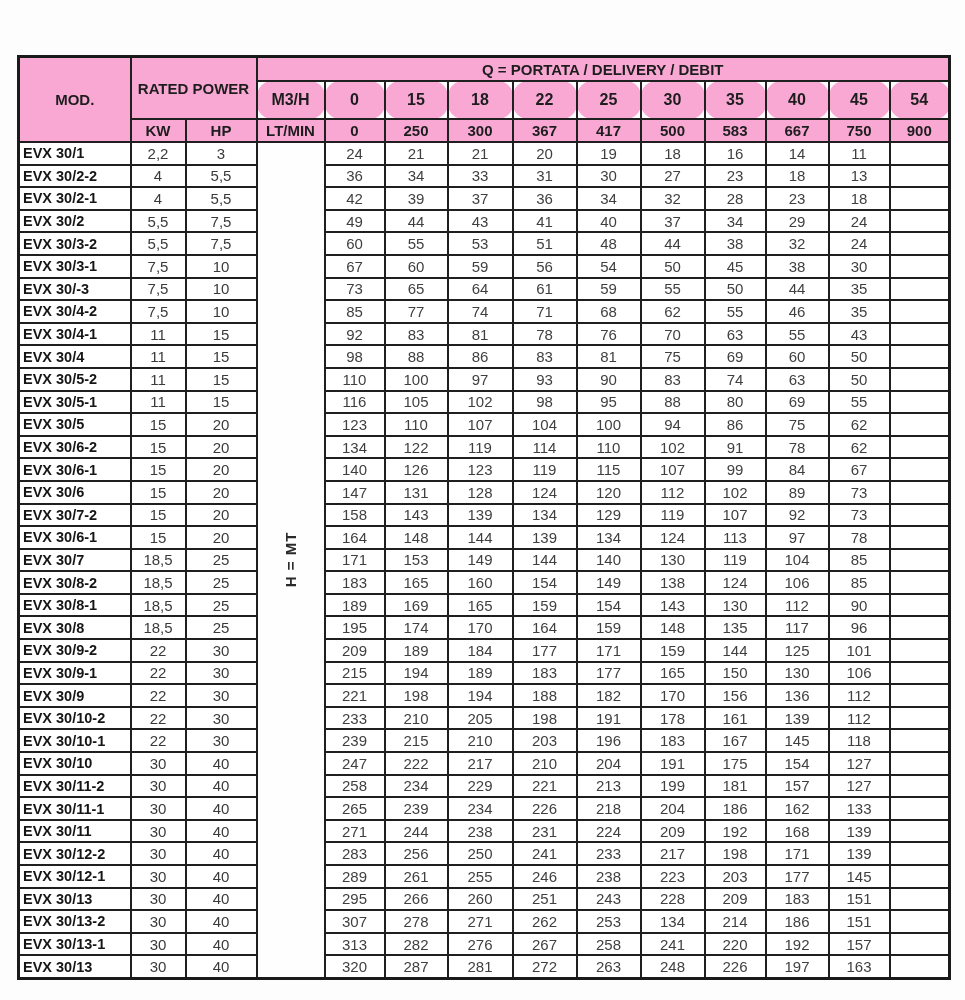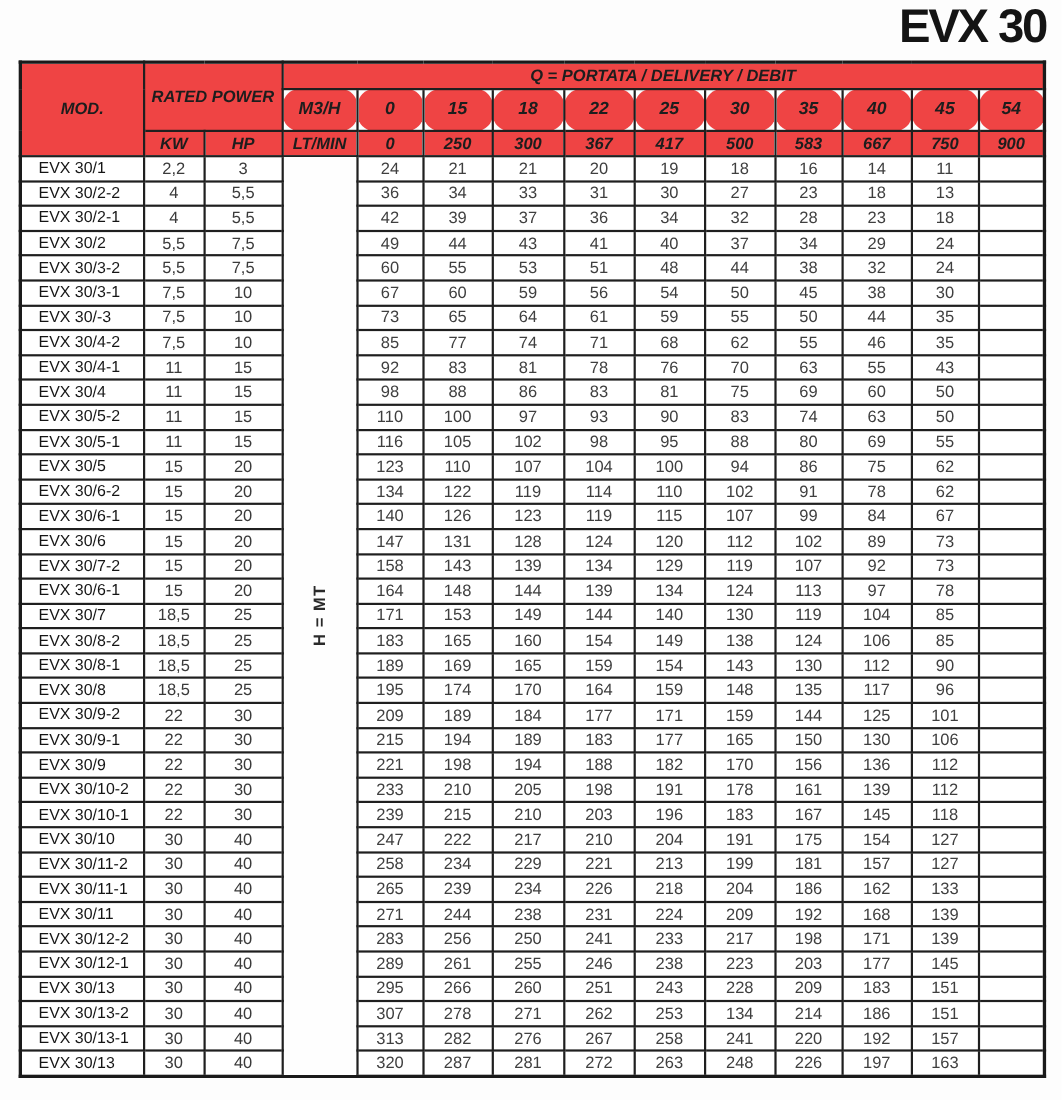--- a/index.html
+++ b/index.html
@@ -32,40 +32,39 @@
   }
   .pump-table th, .pump-table td {
     border: 2px solid #1f1f1f;
     padding: 0;
     text-align: center;
     vertical-align: middle;
     overflow: hidden;
     white-space: nowrap;
   }
   thead th {
-    background: #ef4444;
+    background: #f9a8d4;
     color: #1d1d1d;
     font-weight: bold;
     font-size: 15px;
-    font-style: italic;
   }
   tr.hrow1 th { height: 22px; font-size: 15px; }
   tr.hrow2 th { height: 36px; font-size: 16px; border-radius: 15px; }
   tr.hrow3 th { height: 21px; font-size: 15px; text-align: center; }
   th.qhdr { letter-spacing: 0px; }
   tbody td {
     background: #ffffff;
     height: 20.6px;
     font-size: 15px;
     color: #3f3f3f;
   }
   tbody td.model {
     text-align: left;
-    padding-left: 15px;
-    font-weight: normal;
+    padding-left: 3px;
+    font-weight: bold;
     color: #151515;
     font-size: 14.5px;
   }
   tbody td.kwhp { color: #3a3a3a; }
   td.hmt {
     background: #fefefe;
     position: relative;
   }
   td.hmt .vtext {
     display: inline-block;
@@ -74,21 +73,20 @@
     font-size: 15px;
     color: #2a2a2a;
     white-space: nowrap;
     letter-spacing: 1px;
   }
 </style>
 </head>
 <body>
 
 <div class="page">
-  <div class="title">EVX 30</div>
 
   <table class="pump-table">
     <colgroup>
       <col style="width:112px">
       <col style="width:55px">
       <col style="width:71px">
       <col style="width:68px">
       <col style="width:60px">
       <col style="width:63px">
       <col style="width:65px">

